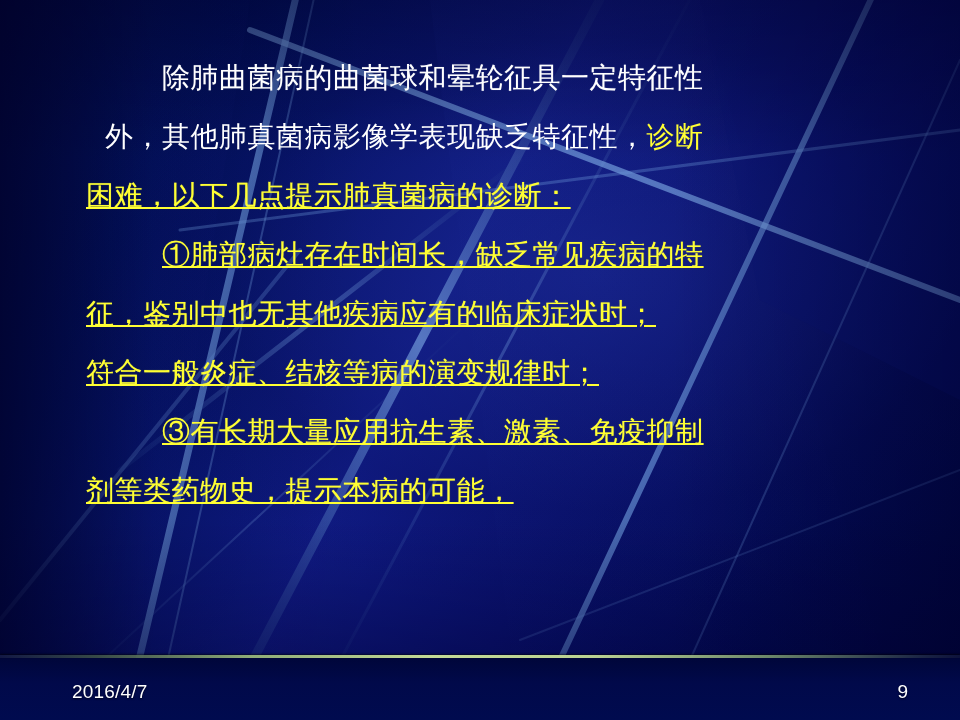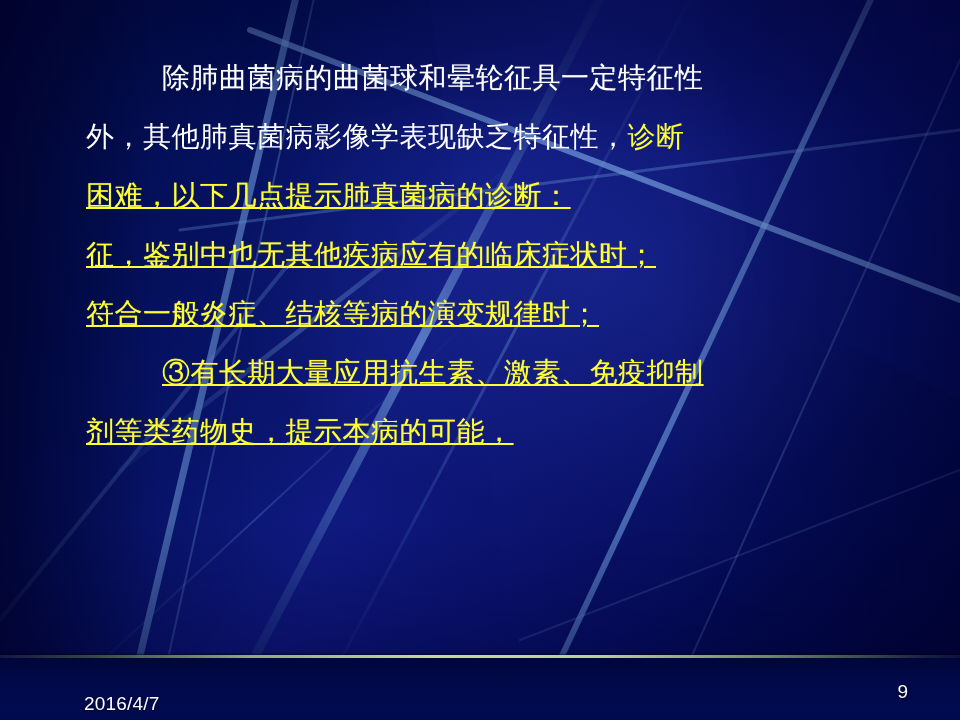--- a/index.html
+++ b/index.html
@@ -53,29 +53,28 @@
         rgba(150,180,120,0.95) 26%,
         rgba(196,218,150,1) 45%,
         rgba(186,210,146,1) 62%,
         rgba(120,150,110,0.9) 80%,
         rgba(30,40,70,0.9) 96%,
         rgba(15,20,60,0.9) 100%);
     box-shadow: 0 -1px 2px rgba(0,0,0,0.55);
   }
   .footer-date {
     position: absolute;
-    left: 84px;
+    left: 72px;
     top: 682px;
     color: #ffffff;
     font-family: "Liberation Sans", "DejaVu Sans", sans-serif;
     font-size: 19px;
     letter-spacing: 0.2px;
     line-height: 1;
     text-shadow: 0 1px 2px rgba(0,0,0,0.6);
-    margin-top: 12px;
   }
   .footer-page {
     position: absolute;
     right: 52px;
     top: 682px;
     color: #ffffff;
     font-family: "Liberation Sans", "DejaVu Sans", sans-serif;
     font-size: 19px;
     line-height: 1;
     text-shadow: 0 1px 2px rgba(0,0,0,0.6);
@@ -99,21 +98,21 @@
   .white {
     color: #ffffff;
     text-shadow: 0 0 1px rgba(255,255,255,0.35);
   }
   .yellow {
     color: #ffff33;
     text-shadow: 0 0 1px rgba(255,255,60,0.5);
     text-decoration: underline;
   }
   .indent { padding-left: 76px; }
-  .mixed .w { color: #ffffff; }
+  .mixed .w { color: #ffffff; margin-left: 19px; }
   .mixed .y { color: #ffff33; font-family: Liberation Serif, serif; }
 </style>
 </head>
 <body>
 
 <div id="slide">
 
   <div class="bg-base"></div>
 
   <svg class="bg-art" width="960" height="720" viewBox="0 0 960 720" preserveAspectRatio="none">
@@ -169,20 +168,21 @@
   </svg>
 
   <div class="bg-vign"></div>
 
   <div class="body-text">
 
     <div class="tline indent white">除肺曲菌病的曲菌球和晕轮征具一定特征性</div>
     <div class="tline mixed"><span class="w">外，其他肺真菌病影像学表现缺乏特征性，</span><span class="y">诊断</span></div>
     <div class="tline yellow">困难，以下几点提示肺真菌病的诊断：</div>
 
+    <div class="tline indent yellow">①肺部病灶存在时间长，缺乏常见疾病的特</div>
     <div class="tline yellow">征，鉴别中也无其他疾病应有的临床症状时；</div>
 
     <div class="tline yellow">符合一般炎症、结核等病的演变规律时；</div>
 
     <div class="tline indent yellow">③有长期大量应用抗生素、激素、免疫抑制</div>
     <div class="tline yellow">剂等类药物史，提示本病的可能，</div>
   </div>
 
   <div class="footer-band"></div>
   <div class="footer-rule"></div>

